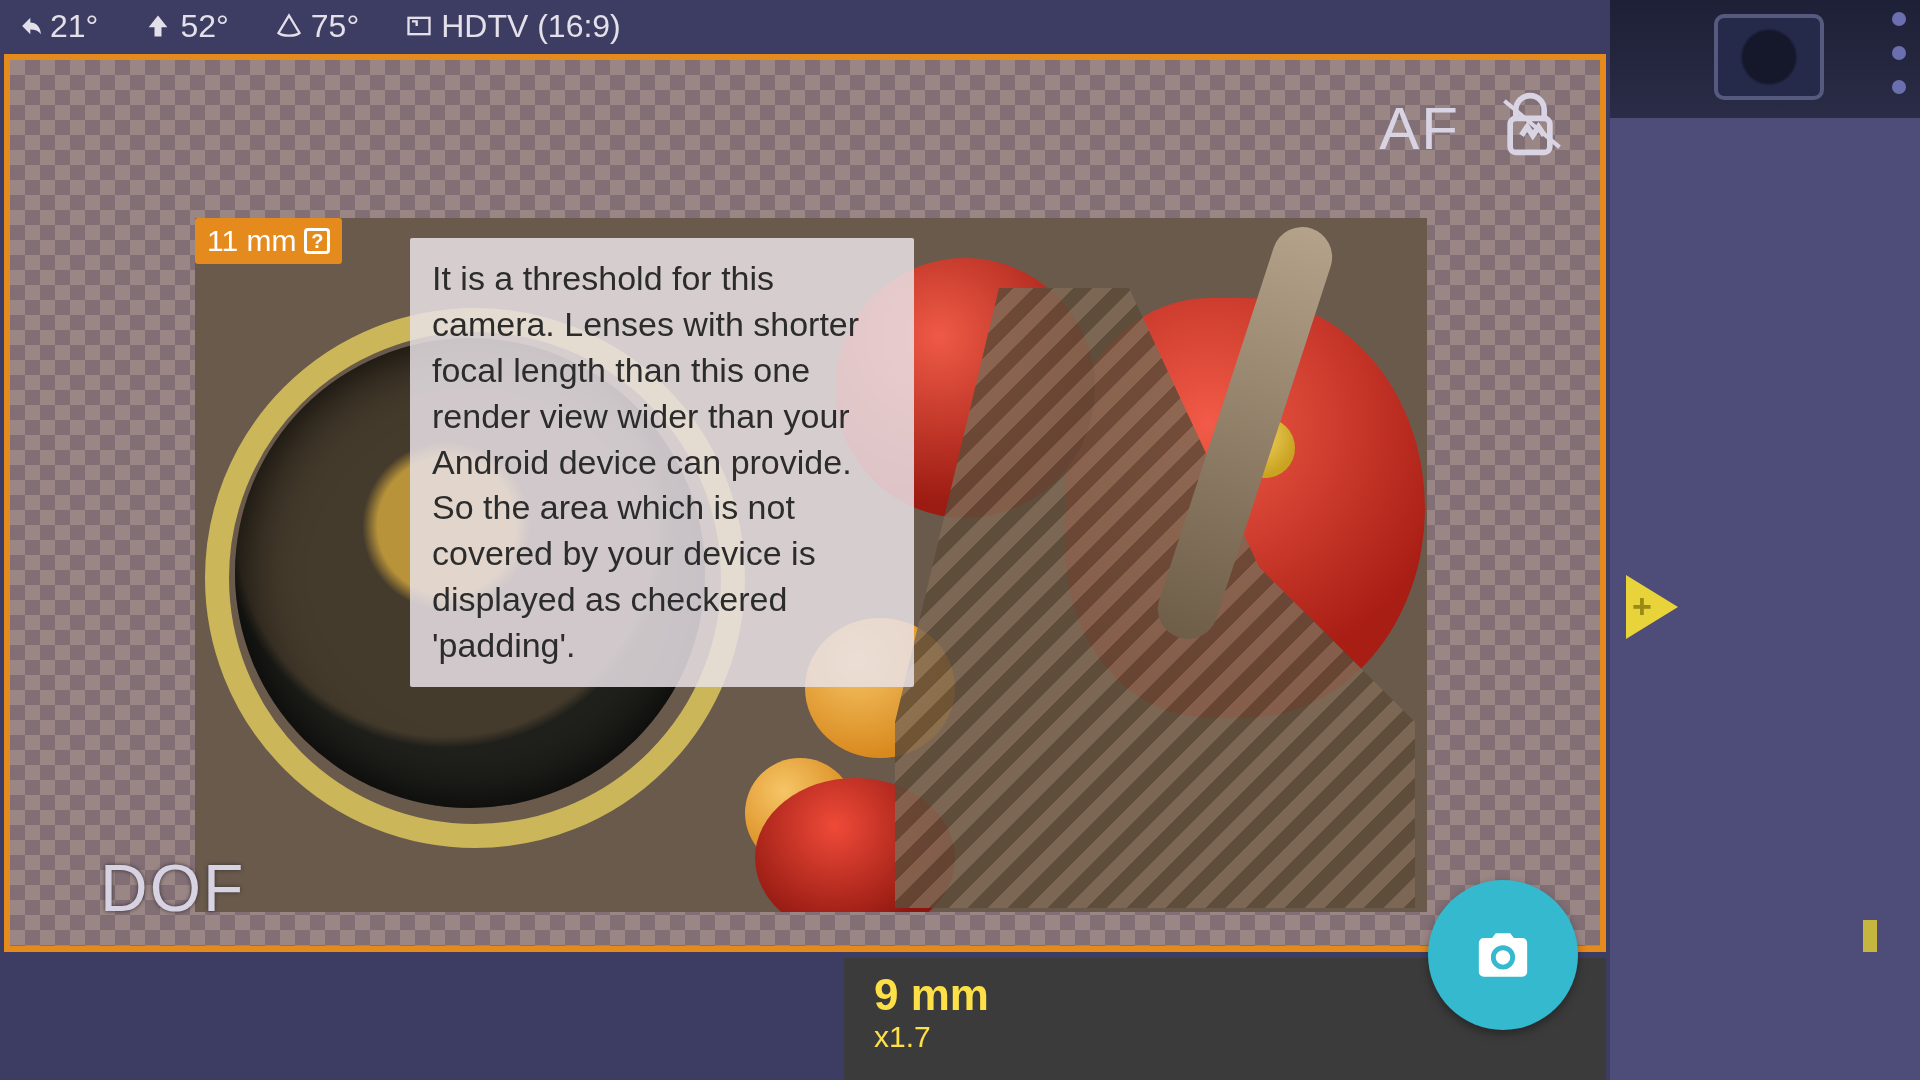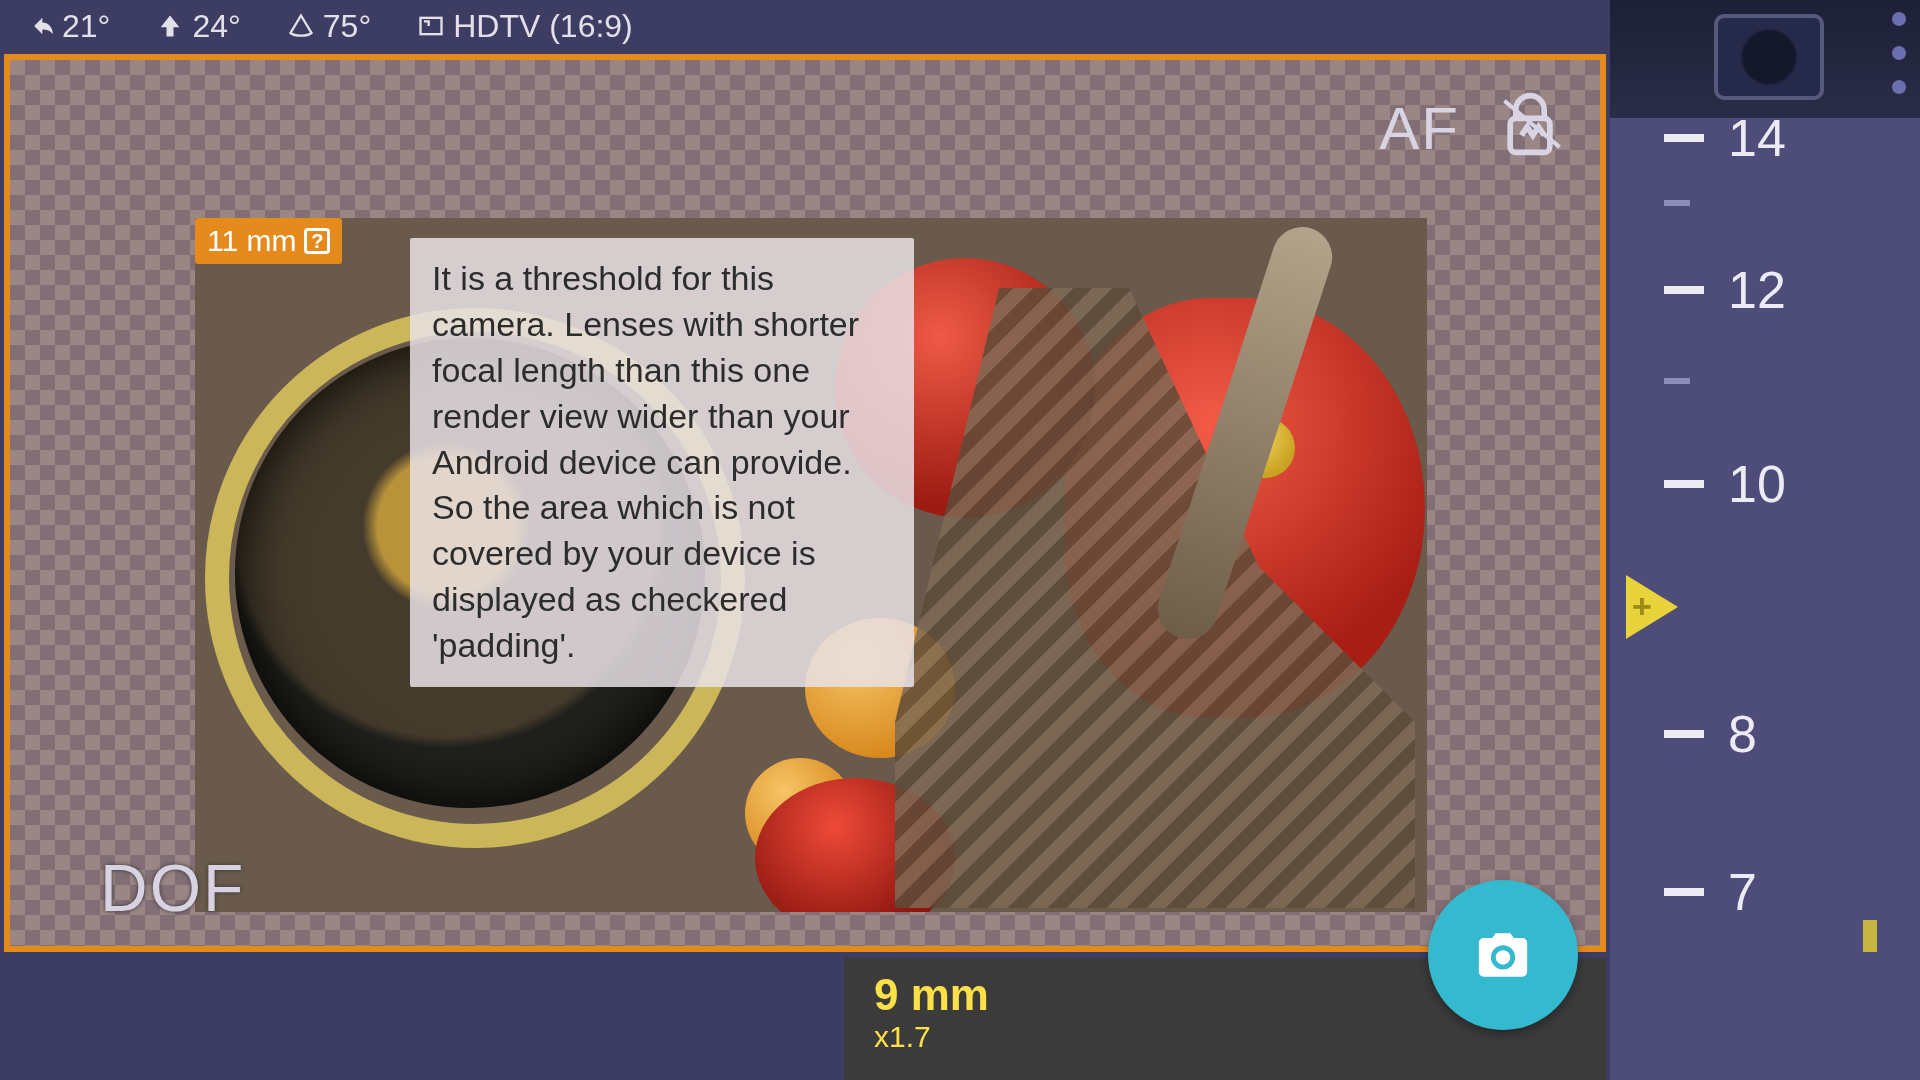--- a/index.html
+++ b/index.html
@@ -1,20 +1,20 @@
 <!DOCTYPE html>
 <html><head>
 <meta charset="utf-8">
 <style>
   * { margin:0; padding:0; box-sizing:border-box; font-family:Arial,Helvetica,sans-serif; -webkit-font-smoothing:antialiased; }
   html,body{width:1920px;height:1080px;overflow:hidden;background:#3d3c62;}
   .root{position:relative;width:1920px;height:1080px;}
 
   
-  .status{position:absolute;left:12px;top:0;right:0;height:52px;display:flex;align-items:center;color:#e4e0ea;font-size:32px;padding:0 14px;}
+  .status{position:absolute;left:0;top:0;right:0;height:52px;display:flex;align-items:center;color:#e4e0ea;font-size:32px;padding:0 14px;}
   .status .grp{display:flex;align-items:center;margin-right:46px;gap:8px;}
   .status svg{width:28px;height:28px;fill:#e4e0ea;}
   .status .spacer{flex:1;}
   .status .right{font-size:32px;letter-spacing:.5px;}
 
   
   .viewfinder{position:absolute;left:4px;top:54px;width:1602px;height:898px;border:6px solid #e58a1d;
     background-color:#9b8686;
     background-image:
        linear-gradient(45deg,#826f75 25%,transparent 25%,transparent 75%,#826f75 75%),
@@ -88,21 +88,21 @@
     <div class="grp">
       <svg viewBox="0 0 24 24">
           <path d="M14 5l-7 7 7 7v-4c4 0 7 1 9 4 0-6-4-10-9-10V5z"></path>
         </svg>
       <span>21°</span>
     </div>
     <div class="grp">
       <svg viewBox="0 0 24 24">
           <path d="M12 3l8 10h-5v8h-6v-8H4z"></path>
         </svg>
-      <span>24°</span>
+      <span>52°</span>
     </div>
     <div class="grp">
       <svg viewBox="0 0 24 24">
           <path d="M12 3l9 15a10 4 0 0 1-18 0z" fill="none" stroke="#e4e0ea" stroke-width="2"></path>
         </svg>
       <span>75°</span>
     </div>
     <div class="grp">
       <svg viewBox="0 0 24 24">
           <rect x="3" y="5" width="18" height="14" fill="none" stroke="#e4e0ea" stroke-width="2"></rect>
@@ -171,42 +171,18 @@
 
   <div class="sidepanel">
      <div class="camtop">
         <div class="lens"></div>
         <div class="dots">
           <span></span>
           <span></span>
           <span></span>
         </div>
      </div>
-     <div class="scale">
-        <div class="tick" style="top:8px">
-          <span class="bar"></span>
-          <span>14</span>
-        </div>
-        <div class="minor" style="top:100px;left:0"></div>
-        <div class="tick" style="top:160px">
-          <span class="bar"></span>
-          <span>12</span>
-        </div>
-        <div class="minor" style="top:278px;left:0"></div>
-        <div class="tick" style="top:354px">
-          <span class="bar"></span>
-          <span>10</span>
-        </div>
-        <div class="tick" style="top:604px">
-          <span class="bar"></span>
-          <span>8</span>
-        </div>
-        <div class="tick" style="top:762px">
-          <span class="bar"></span>
-          <span>7</span>
-        </div>
-     </div>
   </div>
 
   <div class="pointer"></div>
   <div class="trackdot"></div>
 
 </div>
 
 </body></html>

